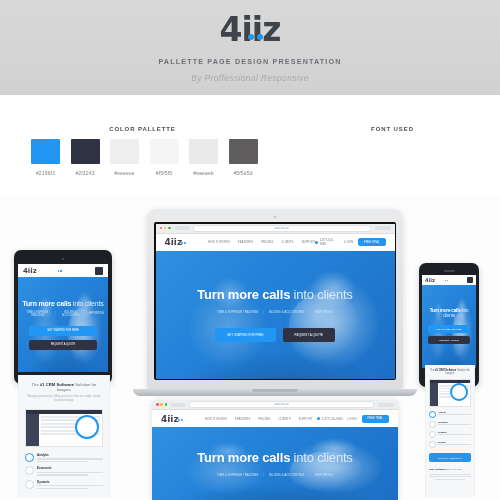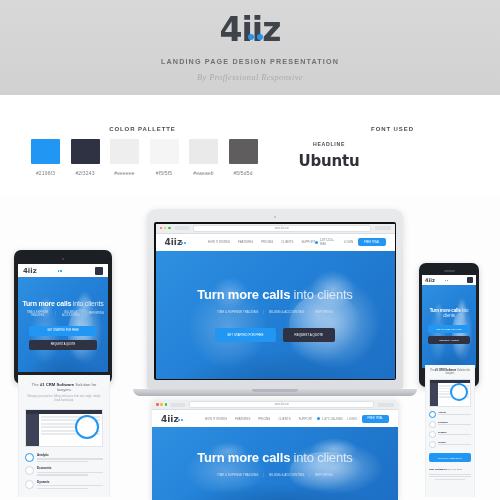--- a/index.html
+++ b/index.html
@@ -28,21 +28,21 @@
   }
   .logo-big .dots i{
     display:inline-block;width:6px;height:6px;border-radius:50%;
     background:#2196f3;margin-right:3px;
   }
   .sub1{
     margin-top:11px;font-size:7.2px;letter-spacing:1.15px;
     color:#6d7076;font-weight:bold;
   }
   .sub2{
-    margin-top:7px;font-family:Liberation Serif, serif;
+    margin-top:7px;font-family:Liberation Sans, sans-serif;
     font-style:italic;font-size:8.4px;color:#a7aab0;letter-spacing:.4px;
   }
 
   
   .strip{position:absolute;left:0;top:95px;width:500px;height:100px;background:#fff;}
   .strip-title{
     position:absolute;font-size:6px;font-weight:bold;letter-spacing:.9px;color:#4a4d52;
   }
   #pal-title{left:0;top:31px;width:285px;text-align:center;}
   #font-title{left:285px;top:31px;width:215px;text-align:center;}
@@ -197,21 +197,21 @@
 </head>
 <body>
 
 <div class="page">
 
   <div class="header">
     <div class="logo-big">
       <span class="dots"><i></i><i></i></span>
       <span>4iiz</span>
     </div>
-    <div class="sub1">LANDING PAGE DESIGN PRESENTATION</div>
+    <div class="sub1">PALLETTE PAGE DESIGN PRESENTATION</div>
     <div class="sub2">By Proffessional Responsive</div>
   </div>
 
   <div class="strip">
     <div class="strip-title" id="pal-title">COLOR PALLETTE</div>
     <div class="strip-title" id="font-title">FONT USED</div>
 
     <div class="swatches">
       <div class="sw">
         <div class="chip" style="background: rgb(33, 150, 243);"></div>
@@ -233,24 +233,20 @@
         <div class="chip" style="background: rgb(234, 234, 235);"></div>
         <div class="hex">#eaeaeb</div>
       </div>
       <div class="sw">
         <div class="chip" style="background: rgb(95, 93, 93);"></div>
         <div class="hex">#5f5d5d</div>
       </div>
     </div>
 
     <div class="fonts">
-      <div class="fcol headline">
-        <div class="flabel">HEADLINE</div>
-        <div class="fname">Ubuntu</div>
-      </div>
     </div>
   </div>
 
   <div class="stage">
 
     <div class="tablet">
       <div class="tbody">
         <div class="tcam"></div>
         <div class="tscreen">
           <div class="site">

